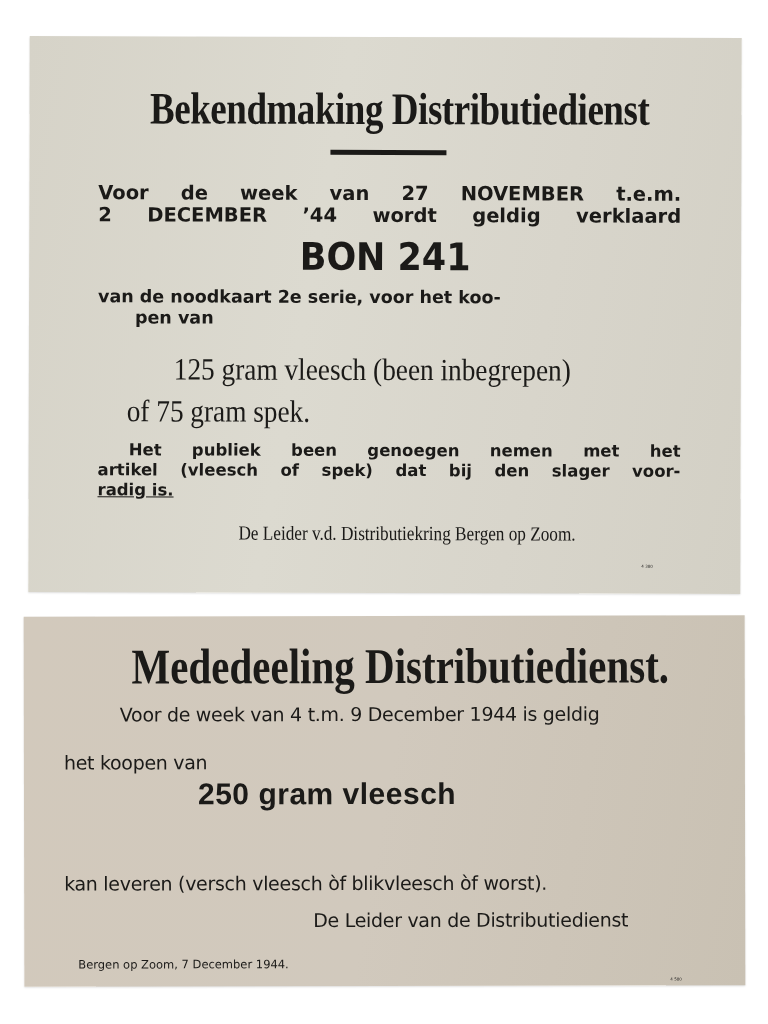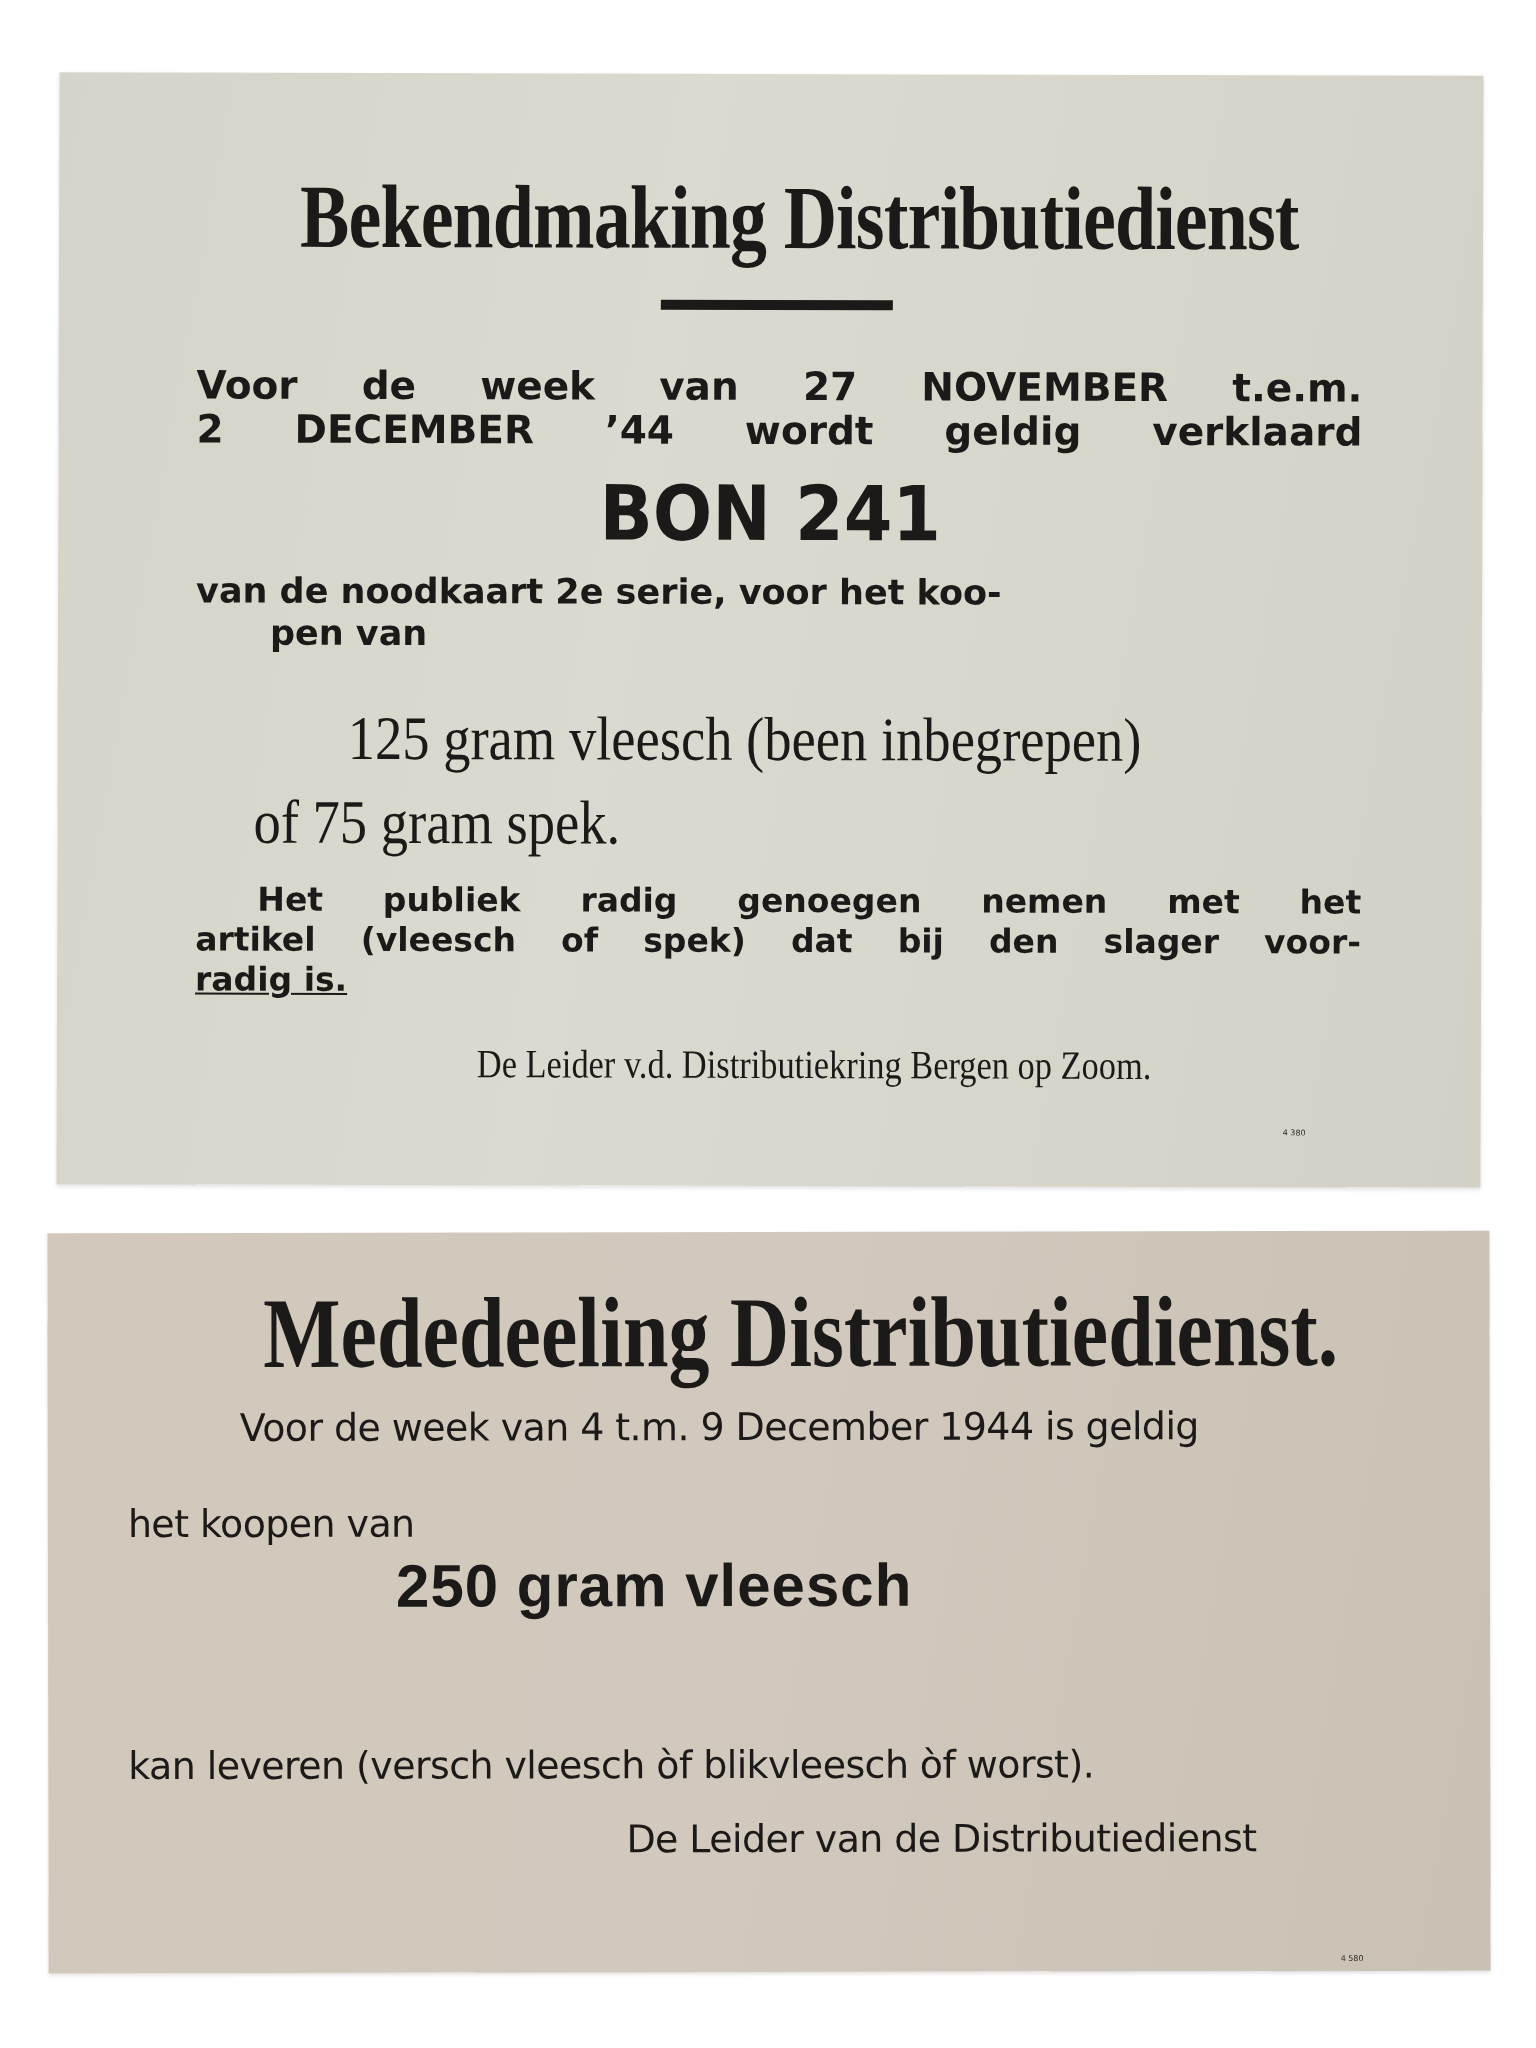--- a/index.html
+++ b/index.html
@@ -117,21 +117,21 @@
 
   <div class="abs heavy p1-line3">van de noodkaart 2e serie, voor het koo-</div>
   <div class="abs heavy p1-line4">pen van</div>
 
   <div class="abs serif-med p1-item1">125 gram vleesch (been inbegrepen)</div>
   <div class="abs serif-med p1-item2">of 75 gram spek.</div>
 
   <div class="abs heavy p1-note1">
     <span>Het</span>
     <span>publiek</span>
-    <span>radig</span>
+    <span>been</span>
     <span>genoegen</span>
     <span>nemen</span>
     <span>met</span>
     <span>het</span>
   </div>
   <div class="abs heavy p1-note2">
     <span>artikel</span>
     <span>(vleesch</span>
     <span>of</span>
     <span>spek)</span>
@@ -151,14 +151,15 @@
   <div class="abs p2-title">Mededeeling Distributiedienst.</div>
 
   <div class="abs sans-light p2-l1">Voor de week van 4 t.m. 9 December 1944 is geldig</div>
   <div class="abs sans-light p2-l3">het koopen van</div>
 
   <div class="abs p2-big">250 gram vleesch</div>
 
   <div class="abs sans-light p2-l6">kan leveren (versch vleesch òf blikvleesch òf worst).</div>
 
   <div class="abs sans-light p2-sign1">De Leider van de Distributiedienst</div>
+  <div class="abs sans-light p2-date">Bergen op Zoom, 7 December 1944.</div>
   <div class="abs printmark p2-mark">4 580</div>
 </div>
 
 </body></html>

